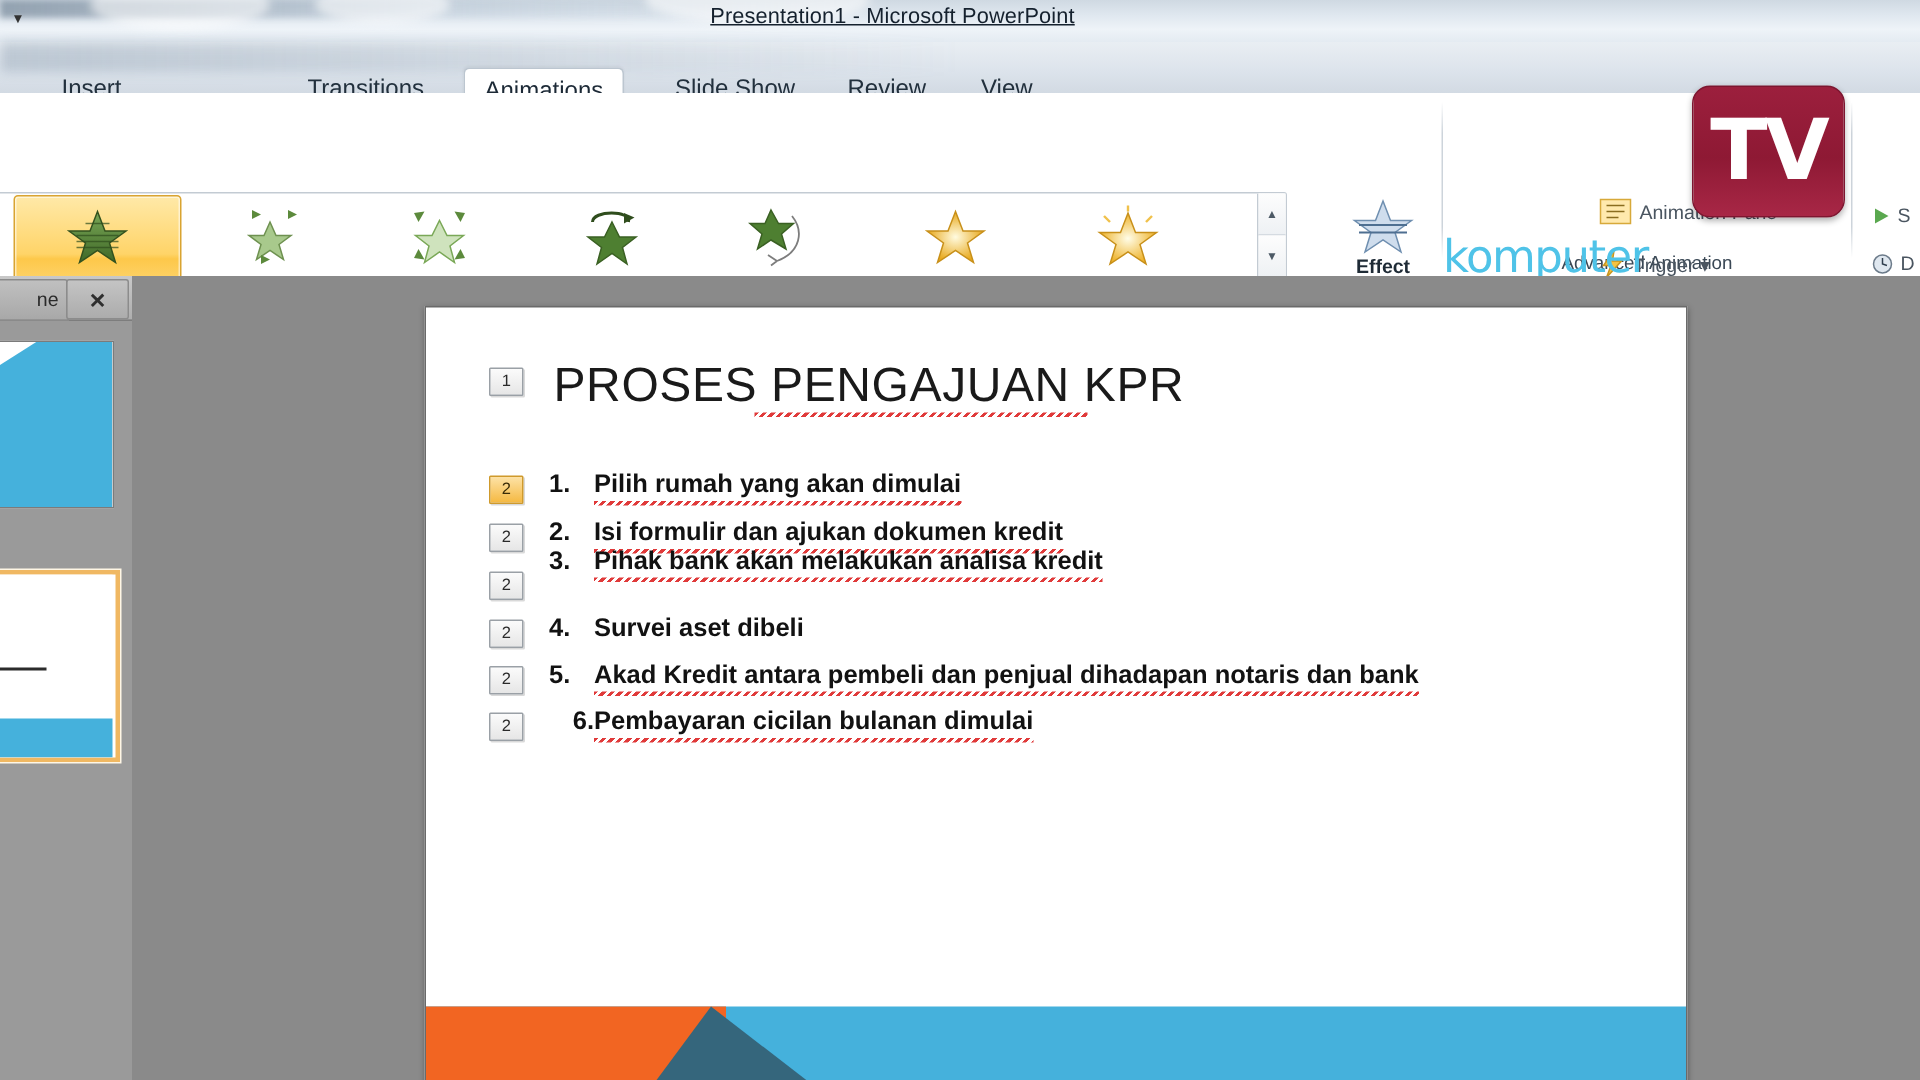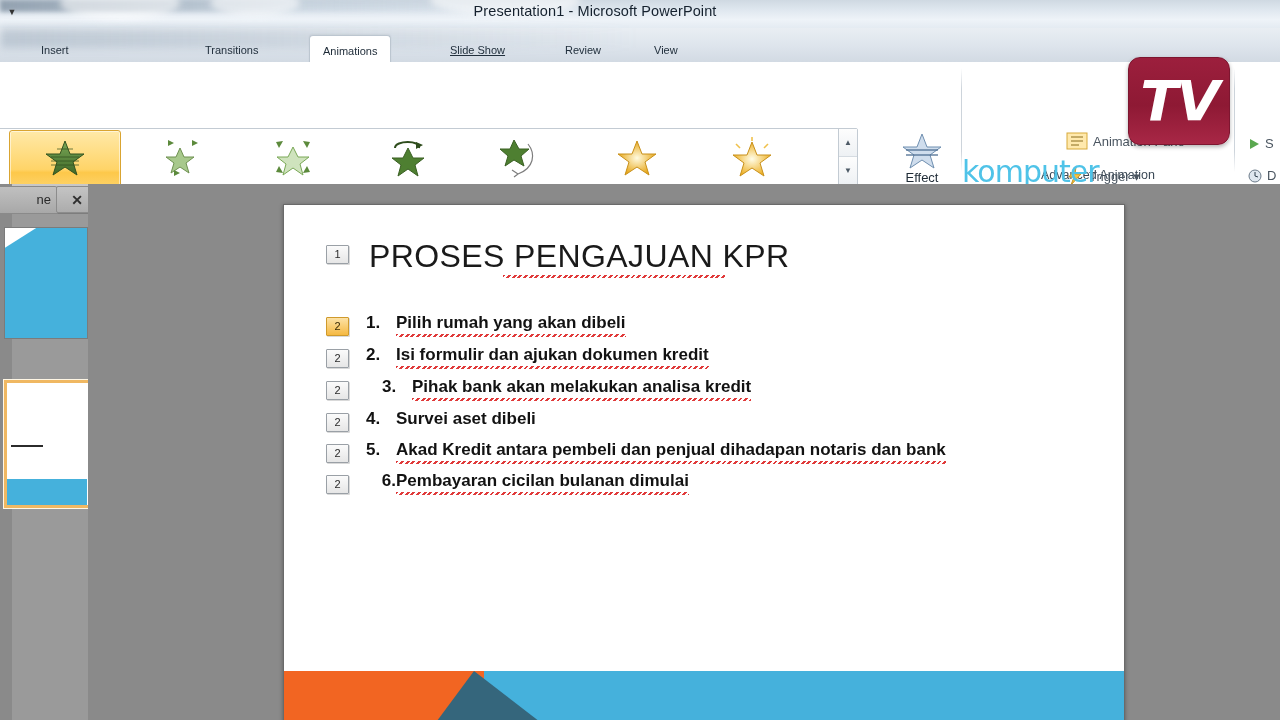--- a/index.html
+++ b/index.html
@@ -24,37 +24,37 @@
     background:linear-gradient(to right,rgba(90,110,130,.55),rgba(150,170,190,.25),rgba(255,255,255,0));
     filter:blur(2px);
   }
   #qat-arrow{
     position:absolute;left:4px;top:4px;width:16px;height:16px;
     display:flex;align-items:center;justify-content:center;
     font-size:9px;color:#333;
   }
   #win-title{
     position:absolute;left:0;top:3px;width:1190px;text-align:center;
-    font-size:14.5px;color:#15212e;letter-spacing:.1px;
+    font-size:14.5px;color:#15212e;letter-spacing:.1px;text-decoration:underline;
   }
 
   
   #tabstrip{
     position:absolute;left:0;top:28px;width:1280px;height:34px;
     background:linear-gradient(to bottom,#e9eef3 0%,#dde4ec 55%,#d2dae3 100%);
     border-bottom:1px solid #b9c2cc;
   }
   #tabstrip .hazel{
     position:absolute;left:0;top:0;width:640px;height:20px;
     background:linear-gradient(to right,rgba(120,140,160,.35),rgba(255,255,255,0));
     filter:blur(4px);
   }
   .tab{
-    position:absolute;top:7px;height:31px;line-height:30px;
-    padding:0 13px;font-size:11px;color:#22303d;cursor:default;
+    position:absolute;top:17px;height:31px;line-height:30px;
+    padding:0 13px;font-size:16px;color:#22303d;cursor:default;
     white-space:nowrap;
   }
   .tab.active{
     background:#ffffff;border:1px solid #bcc6d0;border-bottom:none;
     border-radius:4px 4px 0 0;color:#1c2936;
     box-shadow:0 -1px 2px rgba(0,0,0,.05);
   }
 
   
   #ribbon{
@@ -112,21 +112,21 @@
     position:absolute;width:13px;height:13px;font-size:9px;color:#5a6672;
     display:flex;align-items:flex-end;justify-content:center;
   }
 
   
   #workspace{
     position:absolute;left:0;top:184px;width:1280px;height:536px;
     background:#8a8a8a;
   }
   #slidepane{
-    position:absolute;left:12px;top:0;width:88px;height:536px;
+    position:absolute;left:0;top:0;width:88px;height:536px;
     background:#9a9a9a;border-right:3px solid #701a75;padding-left:32px;
   }
   #pane-tabs{
     position:absolute;left:0;top:0;width:88px;height:29px;
     background:linear-gradient(to bottom,#c8c8c8,#aeaeae);
     border-bottom:1px solid #7d7d7d;
   }
   #outline-tab{
     position:absolute;left:-22px;top:2px;width:60px;height:26px;
     background:linear-gradient(to bottom,#c0c0c0,#a8a8a8);
@@ -346,21 +346,21 @@
       <div class="sbtn">▼</div>
       <div class="sbtn">
         <svg width="12" height="11" viewBox="0 0 12 11">
           <line x1="1" y1="2" x2="11" y2="2" stroke="#4d5a66" stroke-width="1.4"></line>
           <polygon points="2,4 10,4 6,9" fill="#4d5a66"></polygon>
         </svg>
       </div>
     </div>
   </div>
 
-  <div class="bigbtn" style="left:884px;top:68px;width:76px;">
+  <div class="bigbtn" style="left:884px;top:68px;width:76px;font-weight:bold;">
     <svg width="44" height="40" viewBox="0 0 44 40">
       <polygon points="22,4 27,17 41,17 30,25 34,38 22,30 10,38 14,25 3,17 17,17" fill="#cfdded" stroke="#6f8fb0" stroke-width="1"></polygon>
       <g stroke="#4e6f91" stroke-width="1.3">
         <line x1="6" y1="20" x2="38" y2="20"></line>
           <line x1="6" y1="25" x2="38" y2="25"></line>
       </g>
     </svg>
     <span>Effect</span>
     <span>Options ▾</span>
   </div>
@@ -412,21 +412,21 @@
   </div>
   <div class="smallrow" style="left:1248px;top:136px;">
     <svg width="14" height="14" viewBox="0 0 14 14">
       <circle cx="7" cy="7" r="6" fill="#c9b6b6" stroke="#6c5a5a"></circle>
       <path d="M7,3 L7,7 L4,9" stroke="#3a2c2c" fill="none"></path>
     </svg>
     <span>D</span>
   </div>
 
   <div id="wm-komputer" style="left:962px;top:92px;">komputer</div>
-  <div id="wm-tv" style="left:1128px;top:-5px;font-style:italic;">
+  <div id="wm-tv" style="left:1128px;top:-5px;">
     <span>TV</span>
   </div>
 </div>
 
 <div id="workspace">
 
   <div id="slidepane">
     <div id="pane-tabs">
       <div id="outline-tab">ne</div>
       <div id="pane-close">✕</div>
@@ -448,30 +448,30 @@
     <div id="slide">
 
       <div class="anitag" style="left:42px;top:40px;">1</div>
       <div id="slide-title">
         <span>PROSES PENGAJUAN KPR</span>
         <span class="sq" style="position:absolute;left:134px;top:6px;width:222px;height:30px;"></span>
       </div>
 
       <div class="anitag hot" style="left:42px;top:112px;">2</div>
       <div class="bullet" style="left:82px;top:108px;">
-        <span class="num">1.</span><span class="sq">Pilih rumah yang akan dibeli</span>
+        <span class="num">1.</span><span class="sq">Pilih rumah yang akan dimulai</span>
       </div>
 
       <div class="anitag" style="left:42px;top:144px;">2</div>
       <div class="bullet" style="left:82px;top:140px;">
         <span class="num">2.</span><span class="sq">Isi formulir dan ajukan dokumen kredit</span>
       </div>
 
       <div class="anitag" style="left:42px;top:176px;">2</div>
-      <div class="bullet" style="left:82px;top:172px;margin-left:16px;">
+      <div class="bullet" style="left:82px;top:159px;">
         <span class="num">3.</span><span class="sq">Pihak bank akan melakukan analisa kredit</span>
       </div>
 
       <div class="anitag" style="left:42px;top:208px;">2</div>
       <div class="bullet" style="left:82px;top:204px;">
         <span class="num">4.</span><span>Survei aset dibeli</span>
       </div>
 
       <div class="anitag" style="left:42px;top:239px;">2</div>
       <div class="bullet" style="left:82px;top:235px;">

